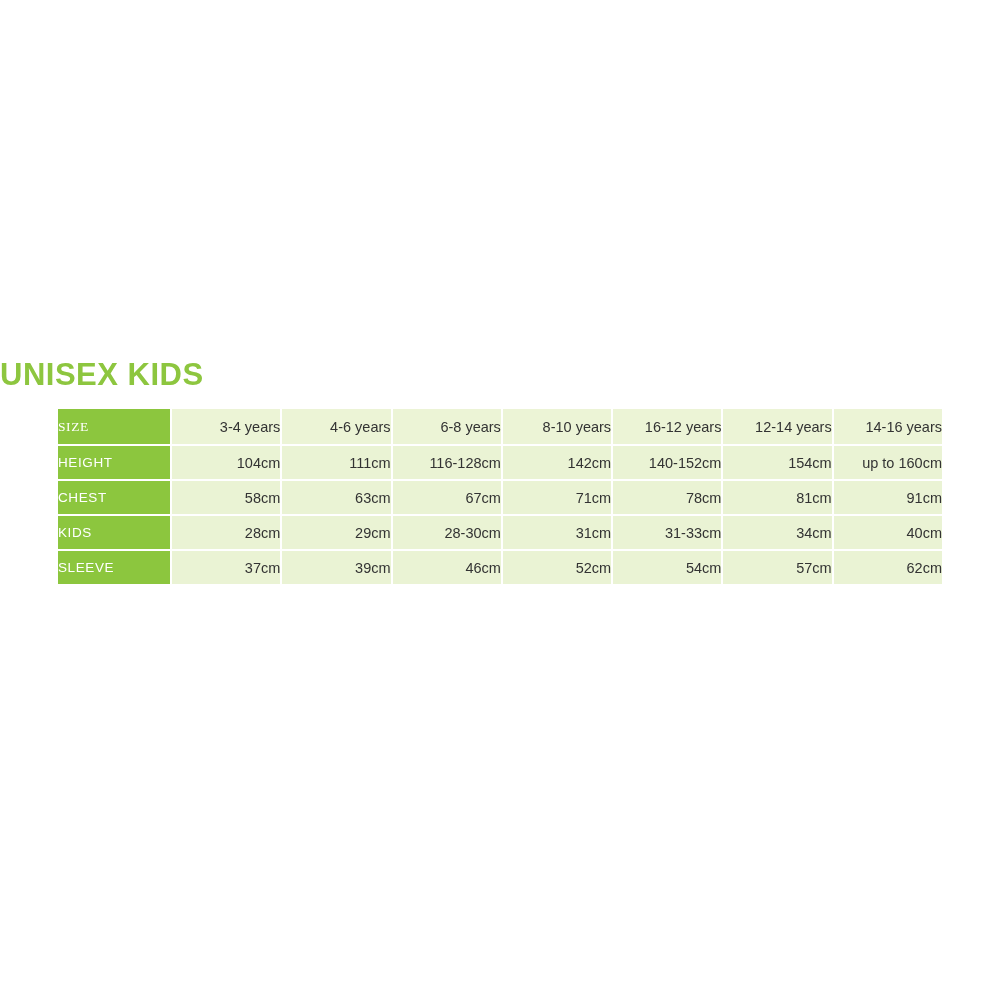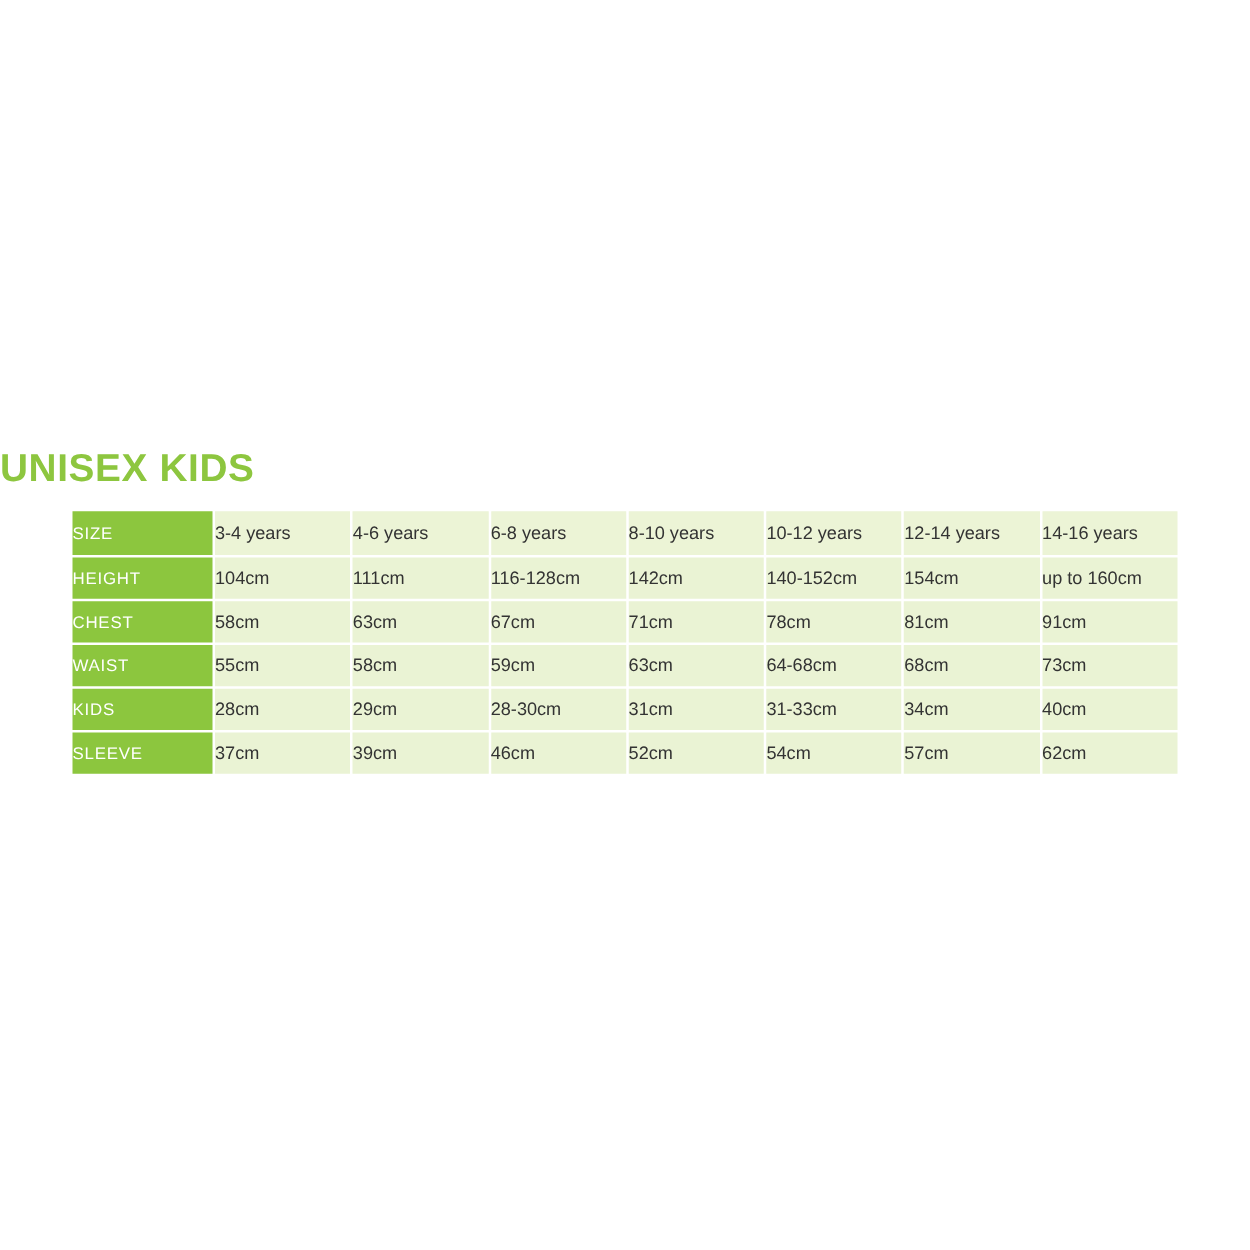--- a/index.html
+++ b/index.html
@@ -56,50 +56,51 @@
     text-align: left;
     padding-left: 11px;
     height: 33px;
     vertical-align: middle;
     box-sizing: border-box;
   }
   .data-cell {
     background: #EAF3D4;
     color: #333333;
     font-size: 14.5px;
-    text-align: left;
+    text-align: right;
     height: 33px;
     vertical-align: middle;
     box-sizing: border-box;
   }
   .header-row .data-cell {
     height: 35px;
     background: #ECF4D6;
   }
   .header-row .row-label {
     height: 35px;
+    font-family: Liberation Serif, serif;
   }
 </style>
 </head>
 <body>
 
 <div class="page">
 
   <div class="chart-title">UNISEX KIDS</div>
 
   <table class="size-table">
     <tbody>
 
       <tr class="header-row">
         <th class="row-label">SIZE</th>
         <td class="data-cell">3-4 years</td>
         <td class="data-cell">4-6 years</td>
         <td class="data-cell">6-8 years</td>
         <td class="data-cell">8-10 years</td>
-        <td class="data-cell">10-12 years</td>
+        <td class="data-cell">16-12 years</td>
         <td class="data-cell">12-14 years</td>
         <td class="data-cell">14-16 years</td>
       </tr>
 
       <tr>
         <th class="row-label">HEIGHT</th>
         <td class="data-cell">104cm</td>
         <td class="data-cell">111cm</td>
         <td class="data-cell">116-128cm</td>
         <td class="data-cell">142cm</td>
@@ -112,30 +113,20 @@
         <th class="row-label">CHEST</th>
         <td class="data-cell">58cm</td>
         <td class="data-cell">63cm</td>
         <td class="data-cell">67cm</td>
         <td class="data-cell">71cm</td>
         <td class="data-cell">78cm</td>
         <td class="data-cell">81cm</td>
         <td class="data-cell">91cm</td>
       </tr>
 
-      <tr>
-        <th class="row-label">WAIST</th>
-        <td class="data-cell">55cm</td>
-        <td class="data-cell">58cm</td>
-        <td class="data-cell">59cm</td>
-        <td class="data-cell">63cm</td>
-        <td class="data-cell">64-68cm</td>
-        <td class="data-cell">68cm</td>
-        <td class="data-cell">73cm</td>
-      </tr>
 
       <tr>
         <th class="row-label">KIDS</th>
         <td class="data-cell">28cm</td>
         <td class="data-cell">29cm</td>
         <td class="data-cell">28-30cm</td>
         <td class="data-cell">31cm</td>
         <td class="data-cell">31-33cm</td>
         <td class="data-cell">34cm</td>
         <td class="data-cell">40cm</td>

